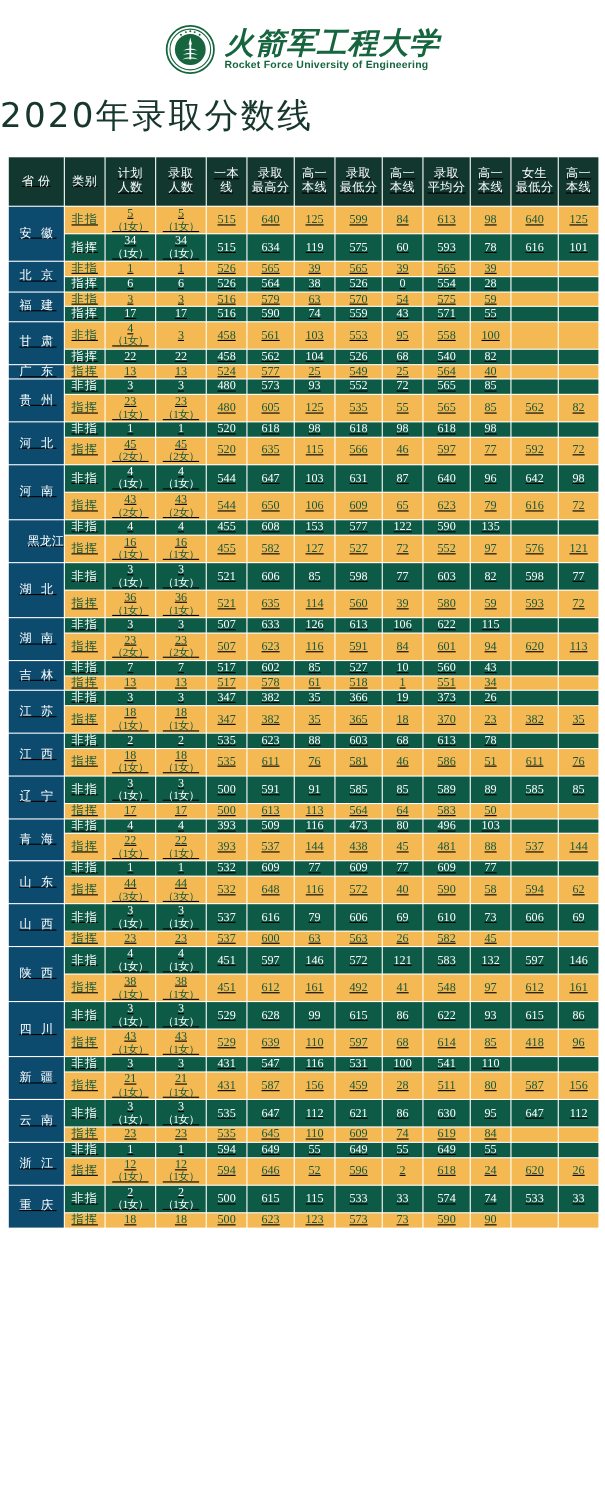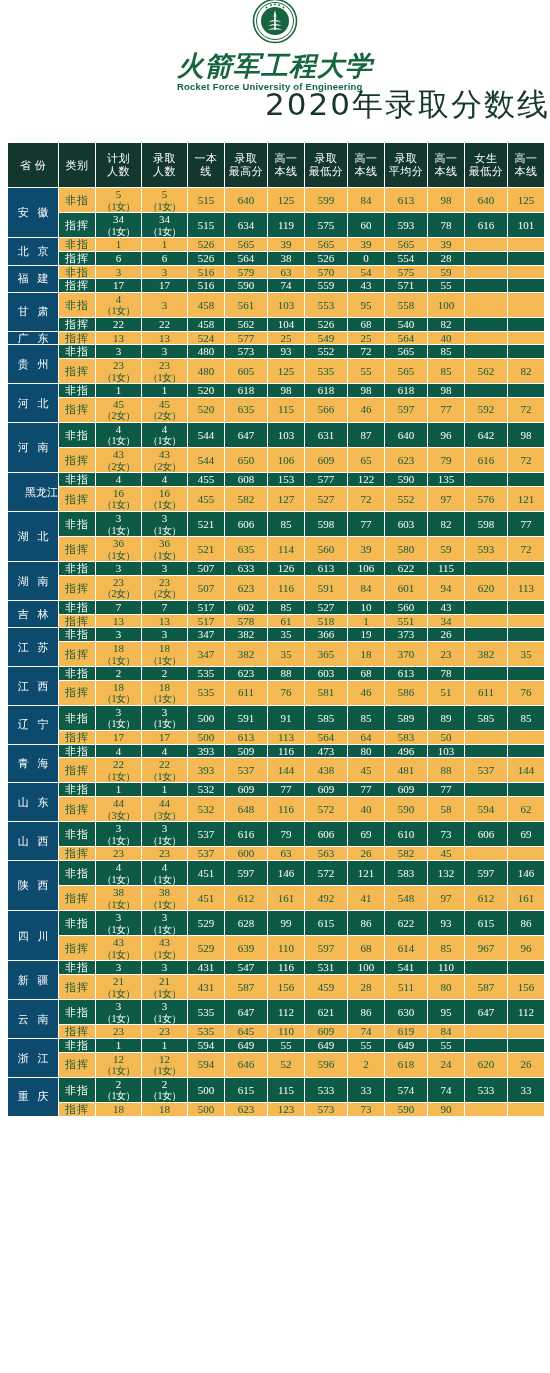--- a/index.html
+++ b/index.html
@@ -13,21 +13,20 @@
   .page{width:550px;position:relative;overflow:hidden;}
 
   
   .masthead{
     display:flex;
     align-items:center;
     justify-content:center;
     gap:8px;
     padding-top:20px;
     height:50px;
-    flex-direction:column;
   }
   .crest{width:46px;height:46px;flex:0 0 46px;position:relative;}
   .crest svg{display:block;}
   .wordmark{display:flex;flex-direction:column;justify-content:center;}
   .cn-name{
     font-family:"Liberation Serif","DejaVu Serif",serif;
     font-size:27px;
     font-weight:bold;
     color:#16653f;
     letter-spacing:1px;
@@ -40,31 +39,31 @@
     font-size:9.5px;
     font-weight:bold;
     color:#16653f;
     letter-spacing:.2px;
     line-height:1.2;
     margin-top:1px;
     white-space:nowrap;
   }
 
   .doc-title{
-    text-align:right;
+    text-align:left;
     font-family:"DejaVu Sans","Liberation Sans",sans-serif;
     font-size:31px;
     color:#17372e;
     letter-spacing:2px;
     margin:14px 0 16px 0;
     font-weight:normal;
   }
 
   
-  .table-wrap{padding:0 7px 6px 7px;}
+  .table-wrap{padding:0 7px 6px 7px;text-decoration:underline;}
   table.score{
     width:536px;
     border-collapse:separate;
     border-spacing:1px;
     background:#ffffff;
     table-layout:fixed;
   }
   table.score th,table.score td{
     padding:0;
     margin:0;
@@ -753,21 +752,21 @@
             <td class="cat">指挥</td>
             <td class="num">43<span class="sub">（1女）</span></td>
             <td class="num">43<span class="sub">（1女）</span></td>
             <td class="num">529</td>
             <td class="num">639</td>
             <td class="num">110</td>
             <td class="num">597</td>
             <td class="num">68</td>
             <td class="num">614</td>
             <td class="num">85</td>
-            <td class="num">967</td>
+            <td class="num">418</td>
             <td class="num">96</td>
           </tr>
           <tr class="dark">
             <td class="prov" rowspan="2">新 疆</td>
             <td class="cat">非指</td>
             <td class="num">3</td>
             <td class="num">3</td>
             <td class="num">431</td>
             <td class="num">547</td>
             <td class="num">116</td>

